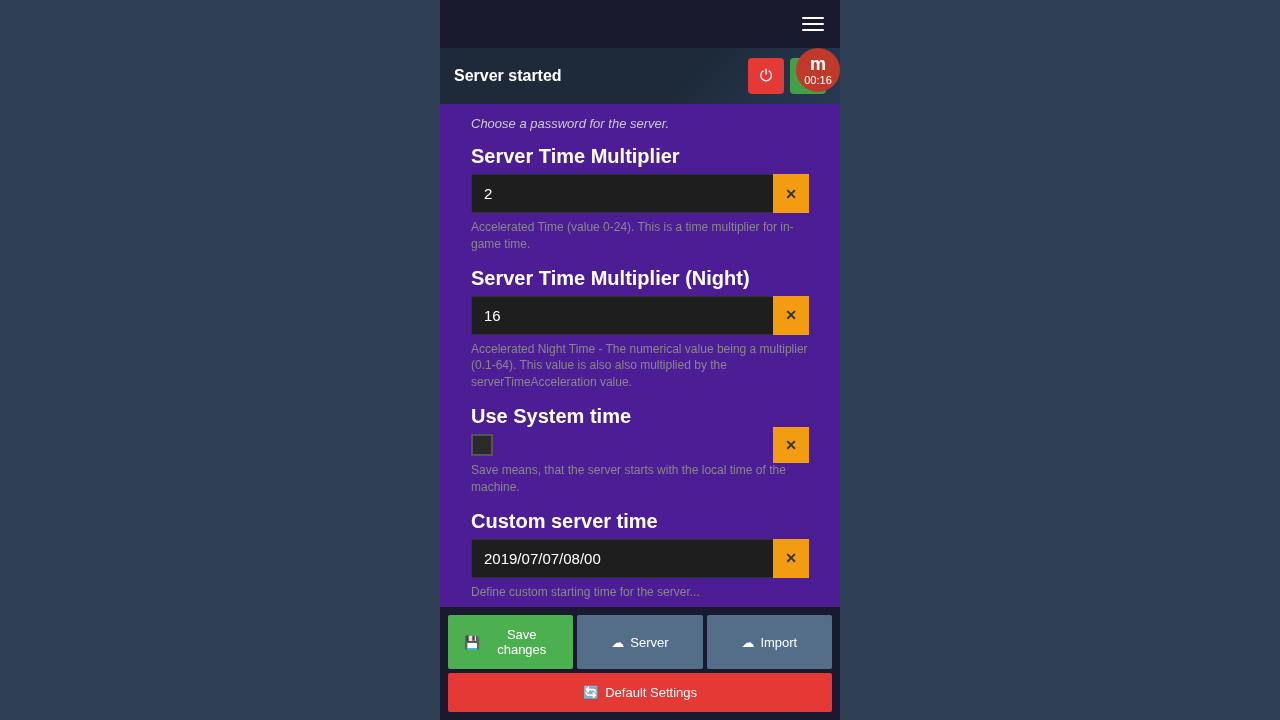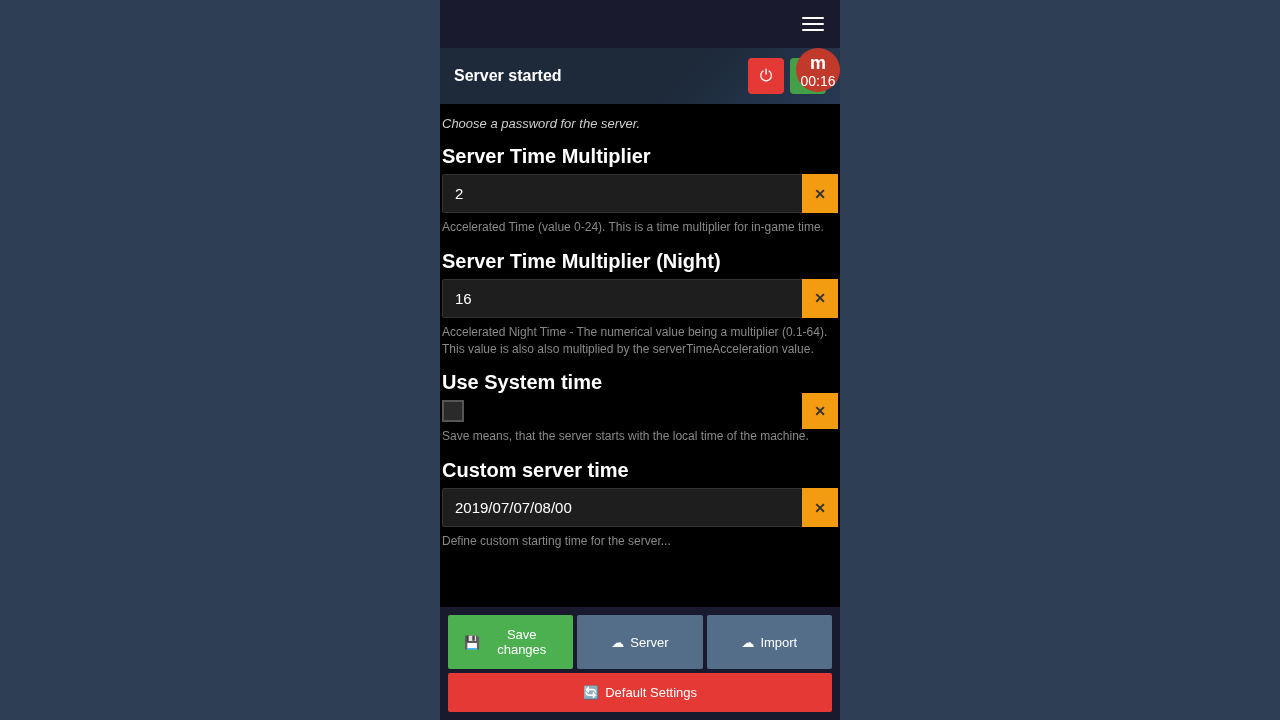--- a/index.html
+++ b/index.html
@@ -128,32 +128,32 @@
       flex-direction: column;
       align-items: center;
       justify-content: center;
       color: white;
       font-size: 18px;
       font-weight: bold;
       z-index: 10;
     }
 
     .avatar-badge .timer {
-      font-size: 14px;
+      font-size: 11px;
       font-weight: normal;
       color: #fff;
       line-height: 1;
     }
 
     
     .content-area {
       flex: 1;
-      background-color: #000000;
+      background-color: #4c1d95;
       overflow-y: auto;
-      padding: 12px 2px;
+      padding: 12px 31px;
       padding-bottom: 0;
     }
 
     .content-area::-webkit-scrollbar { display: none; }
 
     .section-label {
       color: #cccccc;
       font-size: 13px;
       margin-bottom: 4px;
       font-style: italic;

